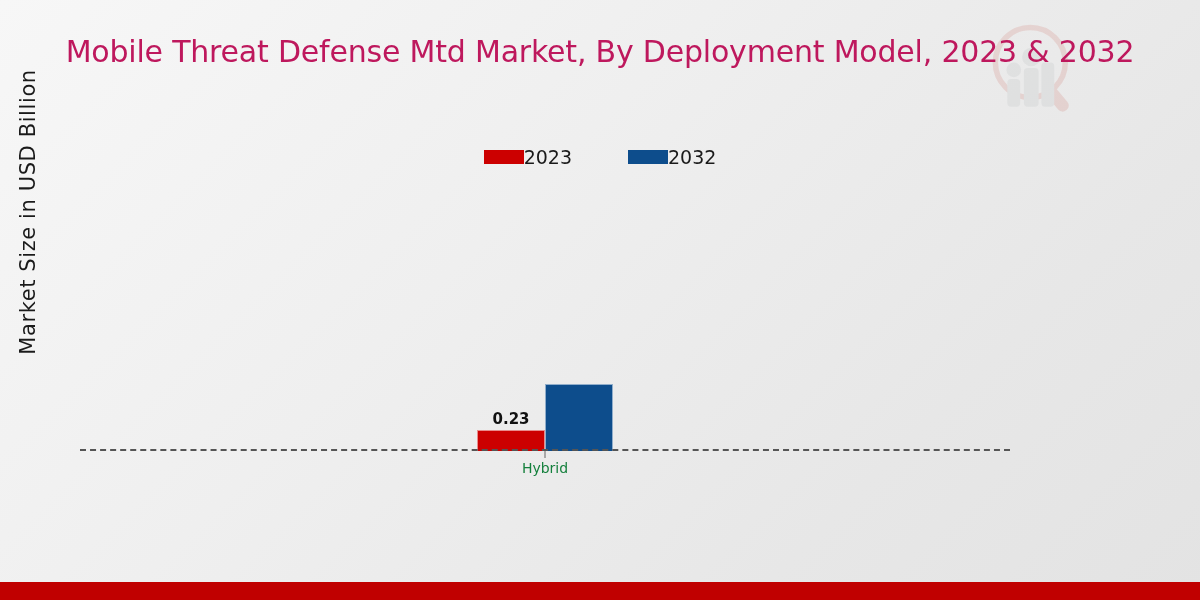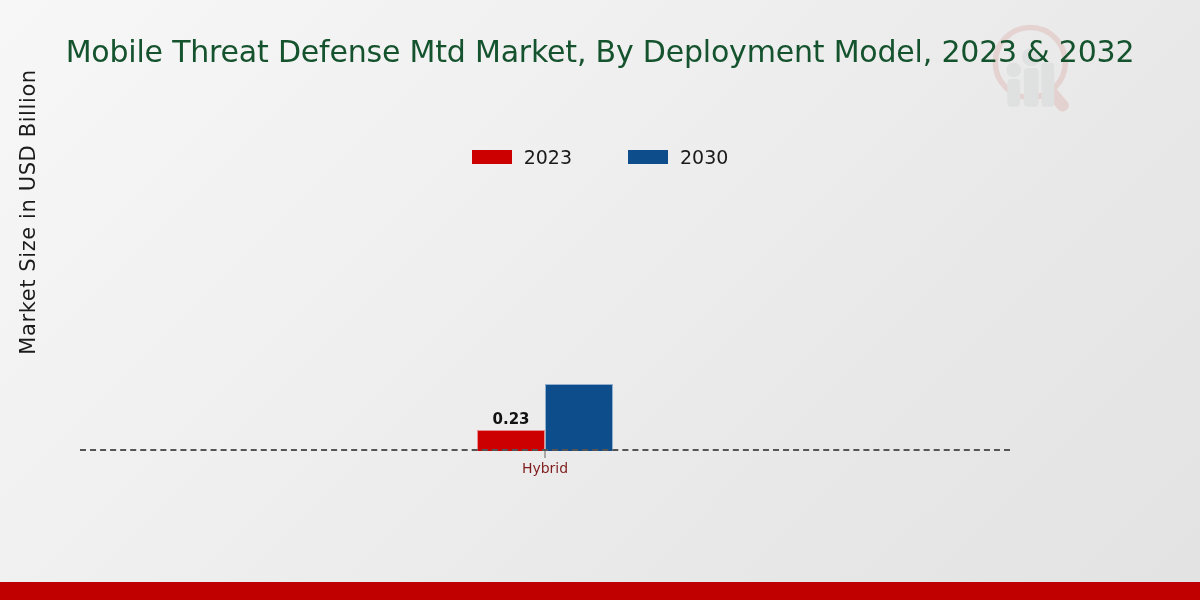--- a/index.html
+++ b/index.html
@@ -30,42 +30,41 @@
 
   
   #chart-title {
     position: absolute;
     top: 34px;
     left: 0;
     width: 1200px;
     text-align: center;
     font-size: 30px;
     font-weight: 400;
-    color: #14532d;
+    color: #be185d;
     letter-spacing: -0.2px;
     white-space: nowrap;
     z-index: 3;
   }
 
   
   #legend {
     position: absolute;
     top: 146px;
     left: 0;
     width: 1200px;
     display: flex;
     justify-content: center;
     align-items: center;
     gap: 56px;
     z-index: 3;
   }
   .legend-item {
     display: flex;
     align-items: center;
-    gap: 12px;
   }
   .legend-swatch {
     width: 40px;
     height: 14px;
     display: block;
   }
   .legend-label {
     font-size: 19px;
     color: #1a1a1a;
   }
@@ -161,21 +160,21 @@
     background: #666;
     transform: translateX(-50%);
   }
   .cat-label {
     position: absolute;
     left: 50%;
     top: 100%;
     margin-top: 9px;
     transform: translateX(-50%);
     font-size: 14px;
-    color: #7f1d1d;
+    color: #15803d;
     white-space: nowrap;
   }
 
   
   #bottom-bar {
     position: absolute;
     left: 0;
     bottom: 0;
     width: 1200px;
     height: 18px;
@@ -200,21 +199,21 @@
 
 <div id="chart-title">Mobile Threat Defense Mtd Market, By Deployment Model, 2023 &amp; 2032</div>
 
 <div id="legend">
   <div class="legend-item">
     <span class="legend-swatch" style="background:#cc0000"></span>
     <span class="legend-label">2023</span>
   </div>
   <div class="legend-item">
     <span class="legend-swatch" style="background:#0d4d8c"></span>
-    <span class="legend-label">2030</span>
+    <span class="legend-label">2032</span>
   </div>
 </div>
 
 <div id="y-axis-title">Market Size in USD Billion</div>
 
 <div id="plot-area">
 
   <div id="groups">
 
     <div class="bar-group">

